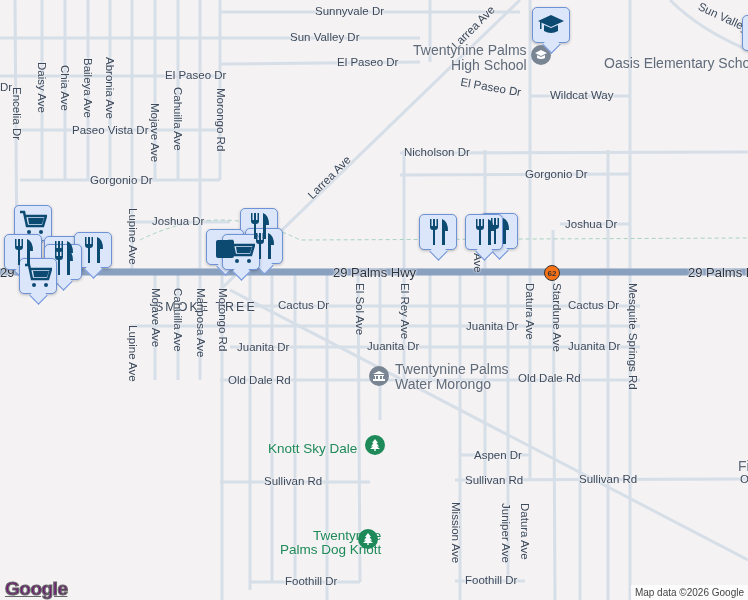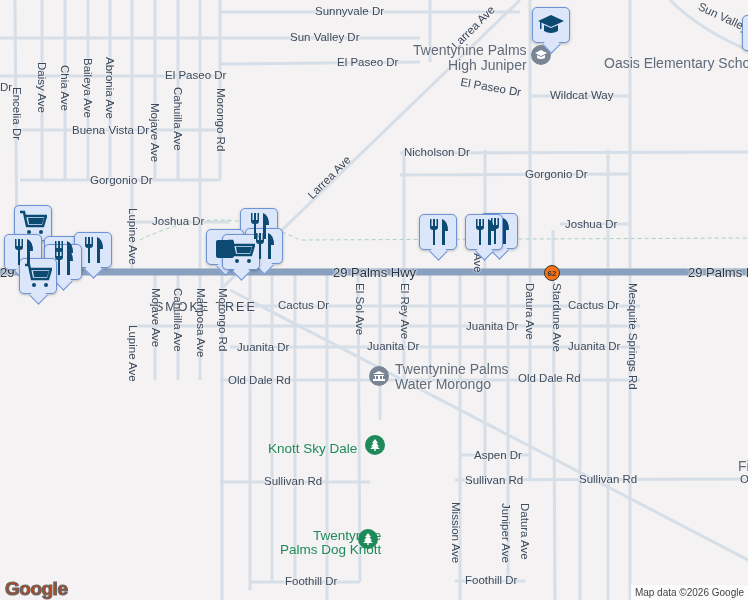--- a/index.html
+++ b/index.html
@@ -10,21 +10,21 @@
   .vlbl { position:absolute; font-size:11.5px; color:#3c4a5c; white-space:nowrap; line-height:1; transform-origin:0 0; transform:rotate(90deg); text-shadow:0 0 2px #f4f2f3,0 0 2px #f4f2f3; }
   .hwy { font-size:13px; color:#2a3340; }
   .place { font-size:14px; color:#5f6b7a; }
   .park { font-size:13.5px; color:#1e8a5a; }
   .smoke { font-size:12.5px; letter-spacing:2px; color:#3c4a5c;margin-top:25px; }
   .pin { position:absolute; width:36px; height:34px; background:#dbe6fb; border:1px solid #6e92d6; border-radius:5px; box-shadow:0 1px 3px rgba(0,0,0,.25); display:flex; align-items:center; justify-content:center; }
   .pin::after { content:""; position:absolute; left:12px; bottom:-9px; width:12px; height:12px; background:#dbe6fb; border-right:1px solid #6e92d6; border-bottom:1px solid #6e92d6; transform:rotate(45deg); }
   .pin svg { position:relative; z-index:2; }
   .poi-dot { position:absolute; width:20px; height:20px; border-radius:50%; display:flex; align-items:center; justify-content:center; }
   .shield { position:absolute; width:14px; height:14px; border-radius:50%; border:1.5px solid #333; background:#f97316; font-size:8px; font-weight:bold; display:flex; align-items:center; justify-content:center; color:#333; }
-  .google-logo { position:absolute; left:5px; top:578px; font-size:19px; font-weight:bold; color:#c2410c; -webkit-text-stroke:1.2px #666; letter-spacing:-0.5px; }
+  .google-logo { position:absolute; left:5px; top:578px; font-size:19px; font-weight:bold; color:#701a75; -webkit-text-stroke:1.2px #666; letter-spacing:-0.5px;text-decoration:underline; }
   .attrib { position:absolute; right:0; bottom:0; background:rgba(255,255,255,.75); font-size:10px; color:#444; padding:2px 4px; }
 </style>
 </head>
 <body>
 
 <div id="map">
 
   <svg class="roads" width="748" height="600">
     <g stroke="#d6dee8" stroke-width="3" fill="none">
 
@@ -96,21 +96,21 @@
   <div class="lbl hwy" style="left:333px;top:266px">29 Palms Hwy</div>
   <div class="lbl hwy" style="left:688px;top:266px">29 Palms Hwy</div>
   <div class="shield" style="left:544px;top:265px">62</div>
   <div class="lbl smoke" style="left:155px;top:276px">SMOKE TREE</div>
 
   <div class="lbl" style="left:315px;top:6px">Sunnyvale Dr</div>
   <div class="lbl" style="left:290px;top:32px">Sun Valley Dr</div>
   <div class="lbl" style="left:165px;top:70px">El Paseo Dr</div>
   <div class="lbl" style="left:337px;top:57px">El Paseo Dr</div>
   <div class="lbl" style="left:460px;top:82px;transform:rotate(10deg)">El Paseo Dr</div>
-  <div class="lbl" style="left:72px;top:125px">Buena Vista Dr</div>
+  <div class="lbl" style="left:72px;top:125px">Paseo Vista Dr</div>
   <div class="lbl" style="left:550px;top:90px">Wildcat Way</div>
   <div class="lbl" style="left:404px;top:147px">Nicholson Dr</div>
   <div class="lbl" style="left:90px;top:175px">Gorgonio Dr</div>
   <div class="lbl" style="left:525px;top:169px">Gorgonio Dr</div>
   <div class="lbl" style="left:152px;top:216px">Joshua Dr</div>
   <div class="lbl" style="left:565px;top:219px">Joshua Dr</div>
   <div class="lbl" style="left:278px;top:300px">Cactus Dr</div>
   <div class="lbl" style="left:568px;top:300px">Cactus Dr</div>
   <div class="lbl" style="left:237px;top:342px">Juanita Dr</div>
   <div class="lbl" style="left:367px;top:341px">Juanita Dr</div>
@@ -148,21 +148,21 @@
   <div class="vlbl" style="left:638px;top:283px">Mesquite Springs Rd</div>
   <div class="vlbl" style="left:461px;top:502px">Mission Ave</div>
   <div class="vlbl" style="left:511px;top:503px">Juniper Ave</div>
   <div class="vlbl" style="left:530px;top:503px">Datura Ave</div>
   <div class="lbl" style="left:302px;top:172px;transform:rotate(-45deg)">Larrea Ave</div>
   <div class="lbl" style="left:446px;top:22px;transform:rotate(-45deg)">Larrea Ave</div>
   <div class="vlbl" style="left:483px;top:253px">Ave</div>
 
   <div class="lbl place" style="left:413px;top:43px;text-align:right;line-height:15px">
     <div>Twentynine Palms</div>
-    <div style="padding-left:14px">High Juniper</div>
+    <div style="padding-left:14px">High School</div>
   </div>
   <div class="poi-dot" style="left:531px;top:45px;background:#7a8593">
     <svg width="12" height="10" viewBox="0 0 12 10">
         <path d="M6 0 L12 3 L6 6 L0 3 Z M2 5 L2 8 Q6 10 10 8 L10 5 L6 7 Z" fill="#fff"></path>
       </svg>
   </div>
   <div class="lbl place" style="left:604px;top:56px">Oasis Elementary Scho</div>
   <div class="lbl place" style="left:395px;top:362px;line-height:15px">
     <div>Twentynine Palms</div>
     <div>Water Morongo</div>

